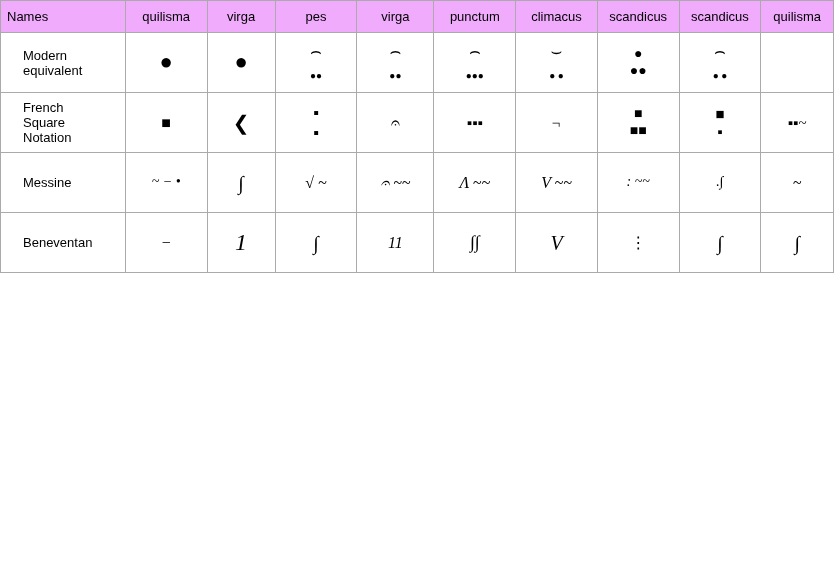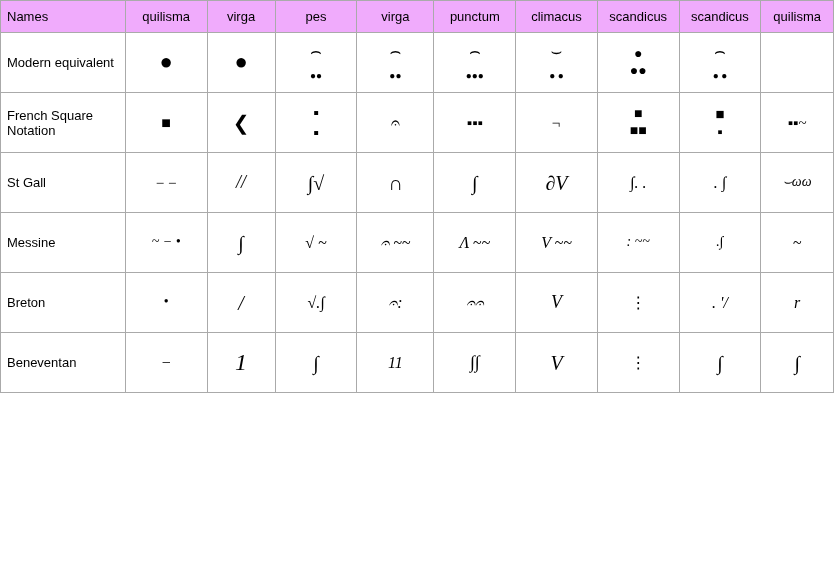--- a/index.html
+++ b/index.html
@@ -26,21 +26,21 @@
       text-align: center;
     }
     th {
       background: #f0abfc;
       font-weight: normal;
       font-size: 13px;
     }
     td.row-label {
       text-align: left;
       font-size: 13px;
-      padding: 4px 6px;
+      padding: 4px 22px;
       vertical-align: middle;
     }
     
     col.col-name    { width: 110px; }
     col.col-punct   { width: 72px; }
     col.col-virga   { width: 60px; }
     col.col-pes     { width: 72px; }
     col.col-clivis  { width: 68px; }
     col.col-torc    { width: 72px; }
     col.col-porr    { width: 72px; }
@@ -112,58 +112,34 @@
         <td><span class="notation-img" style="font-size:20px; font-family: serif;">❮</span></td>
         <td><span class="notation-img" style="font-size:16px;">▪<br>▪</span></td>
         <td><span class="notation-img" style="font-size:16px; font-family:serif; display:inline-block; transform:scaleY(1.2);">𝄐</span></td>
         <td><span class="notation-img" style="font-size:15px;">▪▪▪</span></td>
         <td><span class="notation-img" style="font-size:15px; transform:scaleX(-1); display:inline-block;">⌐</span></td>
         <td><span class="notation-img" style="font-size:14px;">■<br>■■</span></td>
         <td><span class="notation-img" style="font-size:15px;">■<br>▪</span></td>
         <td><span class="notation-img" style="font-size:15px;">▪▪~</span></td>
       </tr>
 
-      <tr>
-        <td class="row-label">St Gall</td>
-        <td><span class="notation-img" style="font-family:serif; font-size:15px;">− −</span></td>
-        <td><span class="notation-img" style="font-family:serif; font-style:italic; font-size:18px;">//</span></td>
-        <td><span class="notation-img" style="font-family:serif; font-style:italic; font-size:20px;">∫√</span></td>
-        <td><span class="notation-img" style="font-family:serif; font-size:20px;">∩</span></td>
-        <td><span class="notation-img" style="font-family:serif; font-style:italic; font-size:20px;">∫</span></td>
-        <td><span class="notation-img" style="font-family:serif; font-style:italic; font-size:20px;">∂V</span></td>
-        <td><span class="notation-img" style="font-family:serif; font-style:italic; font-size:16px;">∫. .</span></td>
-        <td><span class="notation-img" style="font-family:serif; font-style:italic; font-size:16px;">. ∫</span></td>
-        <td><span class="notation-img" style="font-family:serif; font-style:italic; font-size:14px;">⌣ωω</span></td>
-      </tr>
 
       <tr>
         <td class="row-label">Messine</td>
         <td><span class="notation-img" style="font-family:serif; font-style:italic; font-size:14px;">~ − •</span></td>
         <td><span class="notation-img" style="font-family:serif; font-style:italic; font-size:20px;">∫</span></td>
         <td><span class="notation-img" style="font-family:serif; font-style:italic; font-size:16px;">√ ~</span></td>
         <td><span class="notation-img" style="font-family:serif; font-style:italic; font-size:16px;">𝄐 ~~</span></td>
         <td><span class="notation-img" style="font-family:serif; font-style:italic; font-size:16px;">Λ ~~</span></td>
         <td><span class="notation-img" style="font-family:serif; font-style:italic; font-size:16px;">V ~~</span></td>
         <td><span class="notation-img" style="font-family:serif; font-style:italic; font-size:14px;">: ~~</span></td>
         <td><span class="notation-img" style="font-family:serif; font-style:italic; font-size:14px;">.∫</span></td>
         <td><span class="notation-img" style="font-family:serif; font-style:italic; font-size:16px;">~</span></td>
       </tr>
 
-      <tr>
-        <td class="row-label">Breton</td>
-        <td><span class="notation-img" style="font-size:14px;">•</span></td>
-        <td><span class="notation-img" style="font-family:serif; font-style:italic; font-size:20px;">/</span></td>
-        <td><span class="notation-img" style="font-family:serif; font-style:italic; font-size:16px;">√.∫</span></td>
-        <td><span class="notation-img" style="font-family:serif; font-style:italic; font-size:16px;">𝄐:</span></td>
-        <td><span class="notation-img" style="font-family:serif; font-style:italic; font-size:16px;">𝄐𝄐</span></td>
-        <td><span class="notation-img" style="font-family:serif; font-style:italic; font-size:18px;">V</span></td>
-        <td><span class="notation-img" style="font-size:16px;">⋮</span></td>
-        <td><span class="notation-img" style="font-family:serif; font-style:italic; font-size:16px;">. '/</span></td>
-        <td><span class="notation-img" style="font-family:serif; font-style:italic; font-size:16px;">r</span></td>
-      </tr>
 
 
 
       <tr>
         <td class="row-label">Beneventan</td>
         <td><span class="notation-img" style="font-size:16px;">−</span></td>
         <td><span class="notation-img" style="font-family:serif; font-size:24px; font-style:italic;">1</span></td>
         <td><span class="notation-img" style="font-family:serif; font-style:italic; font-size:20px;">∫</span></td>
         <td><span class="notation-img" style="font-family:serif; font-size:16px; font-style:italic;">11</span></td>
         <td><span class="notation-img" style="font-family:serif; font-style:italic; font-size:18px;">∫∫</span></td>

